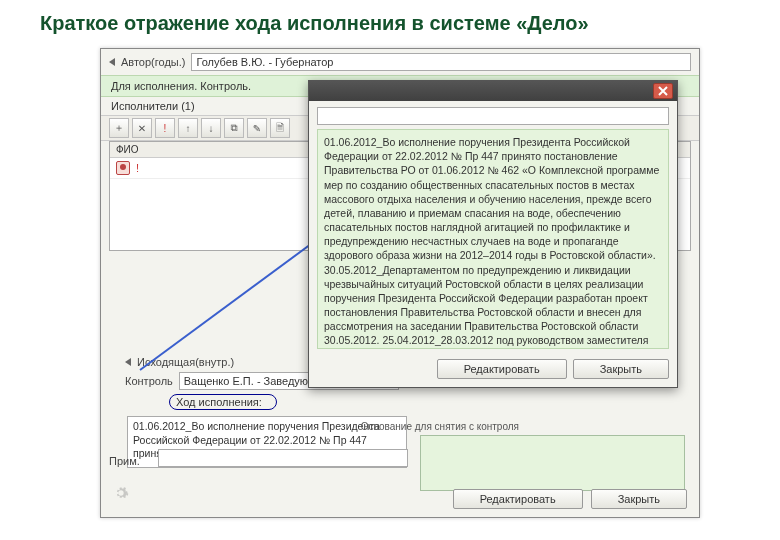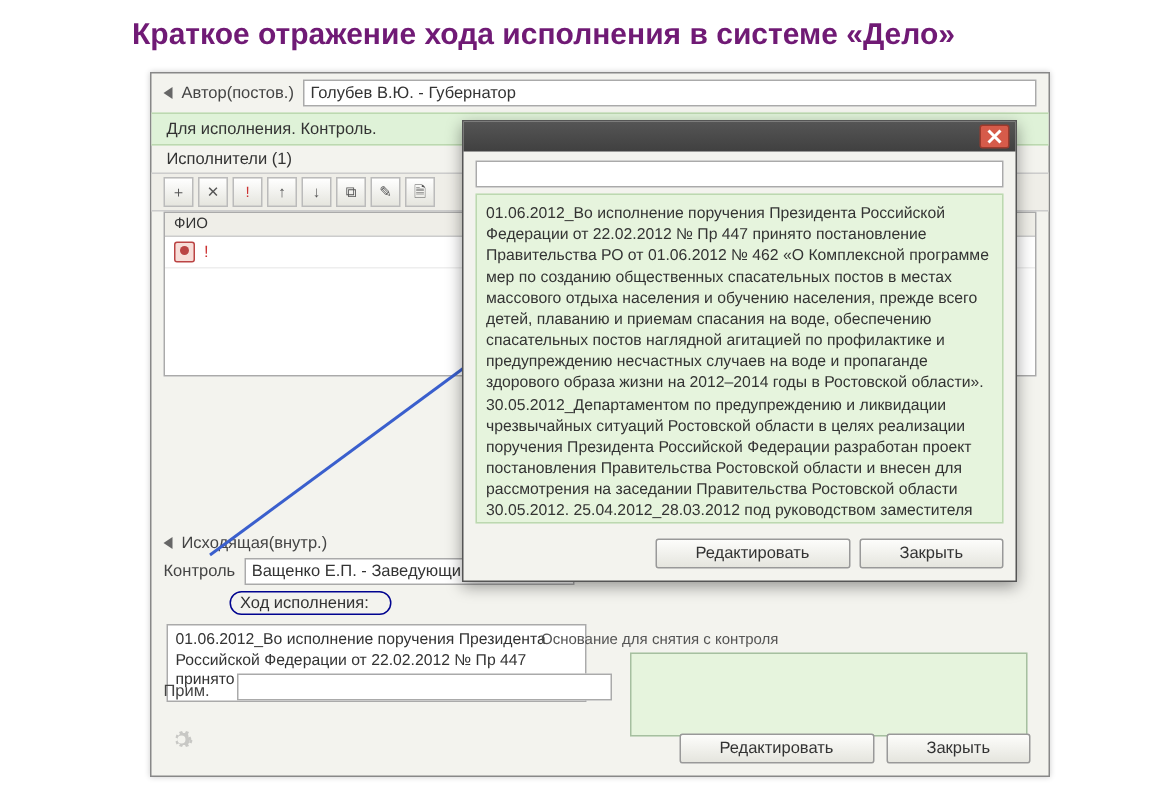--- a/index.html
+++ b/index.html
@@ -10,23 +10,22 @@
     background: #fff;
     font-family: Arial, sans-serif;
     font-size: 11px;
     color: #333;
     position: relative;
     overflow: hidden;
   }
   .page-title {
     font-size: 20px;
     font-weight: bold;
-    color: #701a75;
+    color: #14532d;
     padding: 12px 40px 10px 40px;
-    margin-left: 48px;
   }
   .app-shell {
     position: absolute;
     left: 100px;
     top: 48px;
     width: 600px;
     height: 470px;
     border: 1px solid #888;
     background: #f3f3ee;
     display: flex;
@@ -190,21 +189,21 @@
   }
   .btn {
     border: 1px solid #999;
     background: linear-gradient(#fdfdfb,#e5e5de);
     padding: 3px 26px;
     font-size: 11px;
     border-radius: 2px;
   }
   .lower {
     position: absolute;
-    left: 8px;
+    left: 24px;
     right: 8px;
     top: 305px;
   }
   .control-line {
     padding: 2px 0;
     display: flex;
     align-items: center;
     gap: 6px;
     font-size: 11px;
   }
@@ -283,21 +282,21 @@
 </head>
 <body>
 
 <div class="page-title">Краткое отражение хода исполнения в системе «Дело»</div>
 
 <div class="app-shell">
 
 
   <div class="row">
     <span class="tri"></span>
-    <span class="lbl">Автор(постов.)</span>
+    <span class="lbl">Автор(годы.)</span>
     <div class="field">Голубев В.Ю. - Губернатор</div>
   </div>
 
   <div class="exec-banner">Для исполнения. Контроль.</div>
 
   <div class="exec-header">Исполнители (1)</div>
 
   <div class="toolbar">
     <div class="tbtn">＋</div>
     <div class="tbtn">✕</div>

